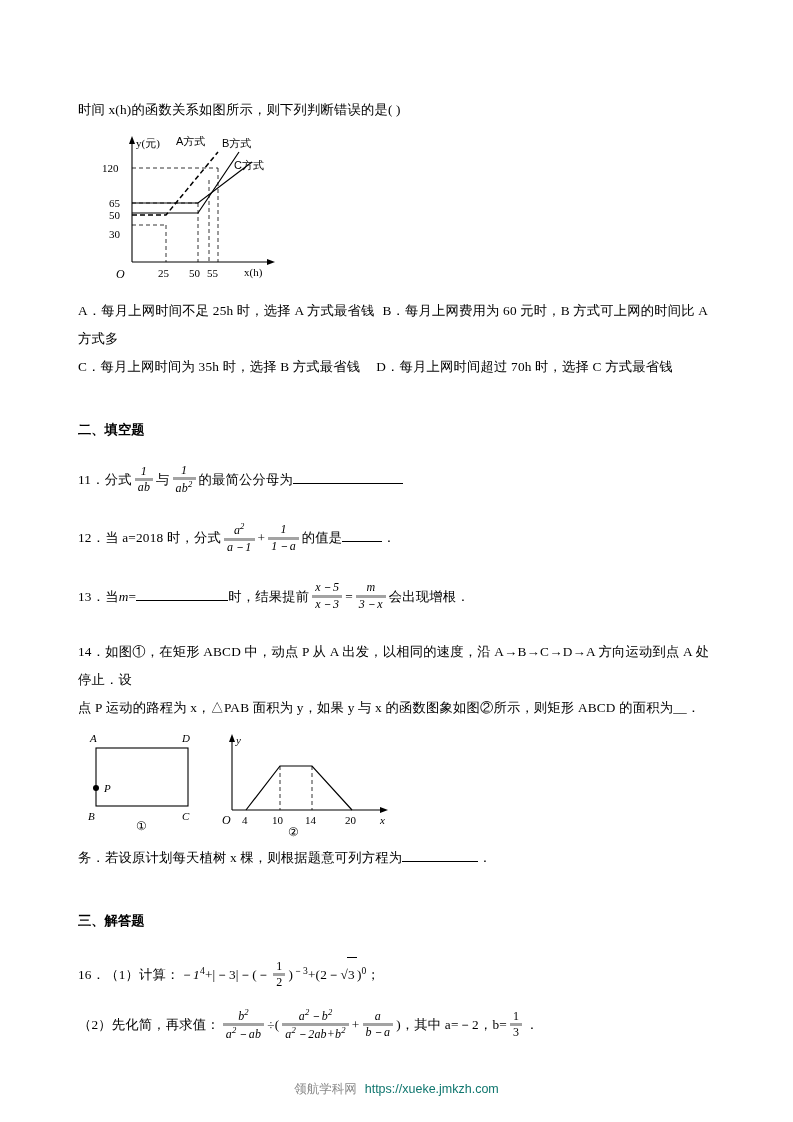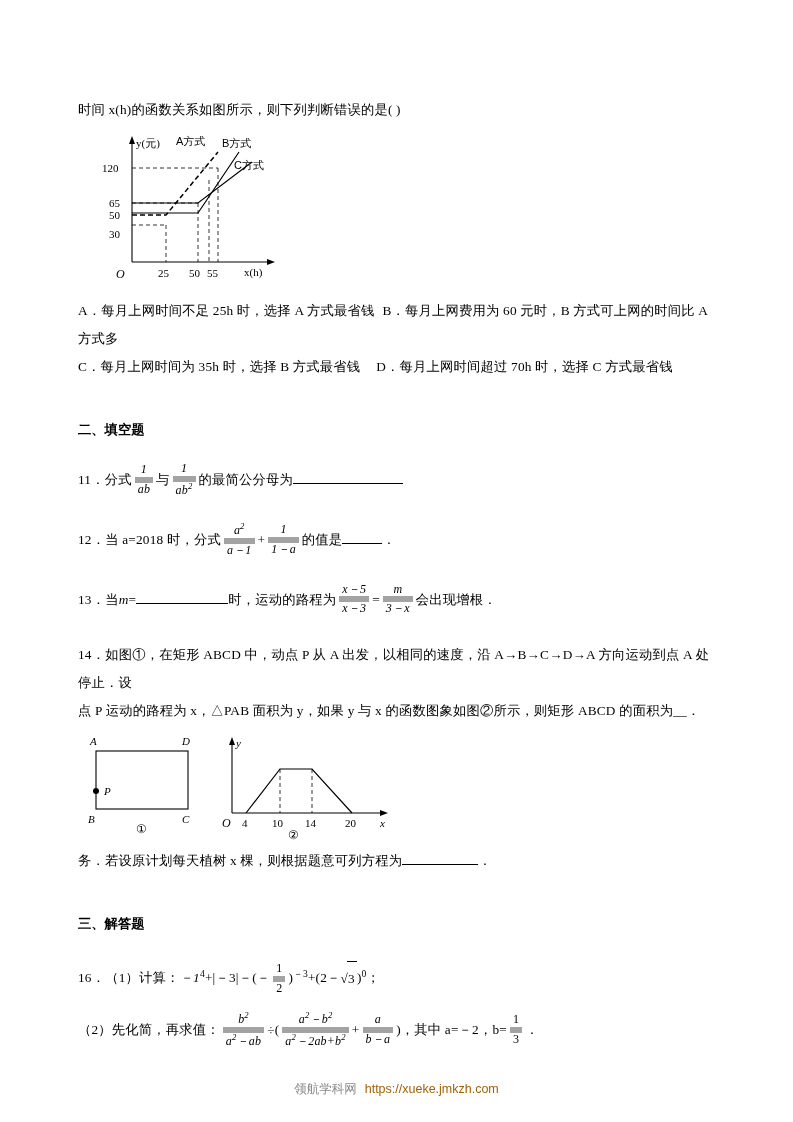--- a/index.html
+++ b/index.html
@@ -53,21 +53,21 @@
     display: inline-block;
     vertical-align: middle;
     text-align: center;
     font-size: 12px;
     line-height: 1.15;
     margin: 0 3px;
     position: relative;
     top: -1px;
   }
   .frac .num { display: block; padding: 0 3px; }
-  .frac .den { display: block; border-top: 6px solid #a3a3a3; padding: 0 3px; }
+  .frac .den { display: block; border-top: 3px solid #a3a3a3; padding: 0 3px; }
   .it { font-style: italic; font-family: "Liberation Serif", serif; }
   sup { font-size: 0.72em; }
   .sqrt {
     display: inline-block;
     border-top: 1px solid #000;
     padding: 0 2px 0 1px;
     margin-left: -1px;
   }
   .radical { display: inline-block; }
   
@@ -89,21 +89,21 @@
   .footer {
     position: absolute;
     left: 0;
     bottom: 24px;
     width: 793px;
     text-align: center;
     font-size: 12.5px;
     color: #8a8a8a;
     font-family: "Liberation Sans", sans-serif;
   }
-  .footer .site { color: #a16207; }
+  .footer .site { color: #0f766e; }
   .mathline { line-height: 34px; }
 </style>
 </head>
 <body>
 
 <div class="page">
   <div class="content">
 
     <div class="ln blk">时间 x(h)的函数关系如图所示，则下列判断错误的是(           )</div>
 
@@ -156,21 +156,21 @@
 
     <div class="ln mathline q">
       <span>11．</span><span>分式</span><span class="frac"><span class="num it">1</span><span class="den it">ab</span></span><span>与</span><span class="frac"><span class="num it">1</span><span class="den it"><span>ab</span><sup>2</sup></span></span><span>的最简公分母为</span><span class="blank-line" style="width:110px;"></span>
     </div>
 
     <div class="ln mathline q">
       <span>12．</span><span>当 a=2018 时，分式</span><span class="frac"><span class="num it"><span>a</span><sup>2</sup></span><span class="den it">a－1</span></span><span>+</span><span class="frac"><span class="num it">1</span><span class="den it">1－a</span></span><span>的值是</span><span class="blank-line" style="width:40px;"></span><span>．</span>
     </div>
 
     <div class="ln mathline q">
-      <span>13．</span><span>当</span><span class="it">m</span><span>=</span><span class="blank-line" style="width:92px;"></span><span>时，运动的路程为</span><span class="frac"><span class="num it">x－5</span><span class="den it">x－3</span></span><span>=</span><span class="frac"><span class="num it">m</span><span class="den it">3－x</span></span><span>会出现增根．</span>
+      <span>13．</span><span>当</span><span class="it">m</span><span>=</span><span class="blank-line" style="width:92px;"></span><span>时，结果提前</span><span class="frac"><span class="num it">x－5</span><span class="den it">x－3</span></span><span>=</span><span class="frac"><span class="num it">m</span><span class="den it">3－x</span></span><span>会出现增根．</span>
     </div>
 
     <div class="ln q">
       <span>14．</span><span>如图①，在矩形 ABCD 中，动点 P 从 A 出发，以相同的速度，沿 A→B→C→D→A 方向运动到点 A 处停止．设</span>
     </div>
     <div class="ln">点 P 运动的路程为 x，△PAB 面积为 y，如果 y 与 x 的函数图象如图②所示，则矩形 ABCD 的面积为__．</div>
 
     <div class="fig2">
       <svg width="380" height="110" viewBox="0 0 380 110">
 

